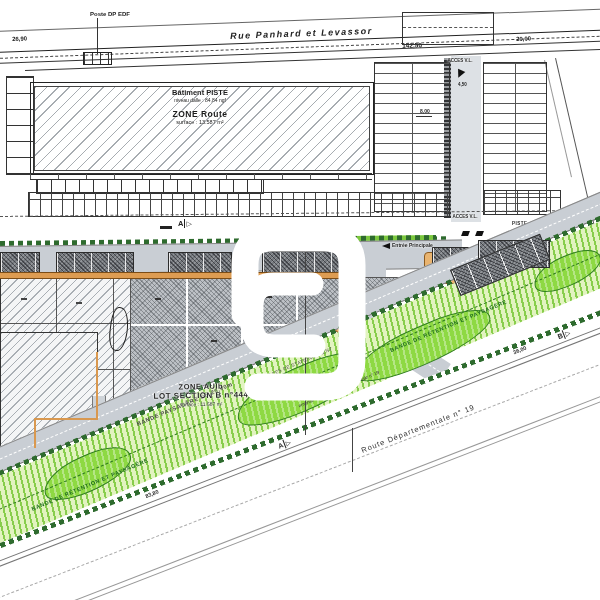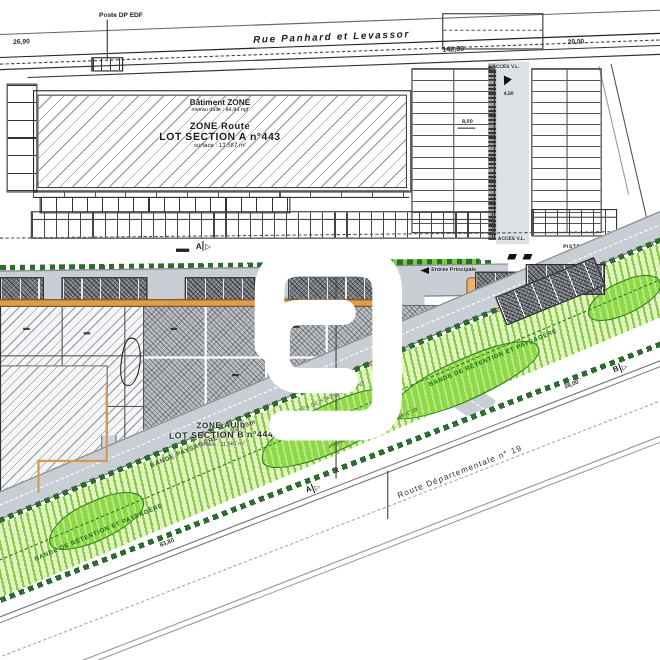--- a/index.html
+++ b/index.html
@@ -70,25 +70,24 @@
   <div class="abs lbl shadowtxt" style="left:447px;top:58px;width:26px;font-size:4.5px;font-weight:bold;text-align:center;white-space:normal;line-height:5px;">ACCES V.L.</div>
   <div class="abs" style="left:456px;top:70px;width:0;height:0;border-left:4px solid transparent;border-right:4px solid transparent;border-top:8px solid #111;transform:rotate(25deg);"></div>
   <div class="abs lbl" style="left:458px;top:82px;font-size:4.5px;font-weight:bold;">4,50</div>
   <div class="abs lbl" style="left:420px;top:108px;font-size:5px;font-weight:bold;">8,00</div>
   <div class="abs" style="left:416px;top:116px;width:16px;border-top:1.2px solid #333;"></div>
 
   <div class="abs" style="left:6px;top:76px;width:26px;height:97px;border:1.2px solid #333;background-image:repeating-linear-gradient(180deg,#333 0 1px,transparent 1px 16px);"></div>
   <div class="abs" style="left:30px;top:82px;width:342px;height:91px;border:1.6px solid #222;"></div>
   <div class="abs bhatch" style="left:34px;top:86px;width:334px;height:83px;border:1px solid #444;"></div>
   <div class="abs shadowtxt" style="left:70px;top:88px;width:260px;text-align:center;z-index:5;color:#1c1c1c;">
-    <div style="font-size:7.5px;font-weight:bold;line-height:9px;">Bâtiment ZONE</div>
+    <div style="font-size:7.5px;font-weight:bold;line-height:9px;">Bâtiment PISTE</div>
     <div style="font-size:5px;line-height:6px;">niveau dalle : 84,84 ngf</div>
     <div style="height:6px;"></div>
     <div style="font-size:8.5px;font-weight:bold;line-height:10px;letter-spacing:.5px;">ZONE Route</div>
-    <div style="font-size:9.5px;font-weight:bold;line-height:11px;letter-spacing:.5px;">LOT SECTION A n°443</div>
     <div style="font-size:5.5px;line-height:7px;">surface : 13.587 m²</div>
   </div>
   <div class="abs" style="left:30px;top:173px;width:342px;height:5px;border-top:1px solid #333;border-bottom:1px solid #333;background-image:repeating-linear-gradient(90deg,#555 0 1px,transparent 1px 28px);"></div>
   <div class="abs docks" style="left:36px;top:179px;width:226px;height:13px;"></div>
 
   <div class="abs stalls" style="left:28px;top:192px;width:420px;height:23px;">
     <div class="abs" style="left:0;top:6px;width:100%;border-top:1px solid #444;"></div>
   </div>
   <div class="abs stalls" style="left:483px;top:190px;width:76px;height:23px;">
     <div class="abs" style="left:0;top:6px;width:100%;border-top:1px solid #444;"></div>

